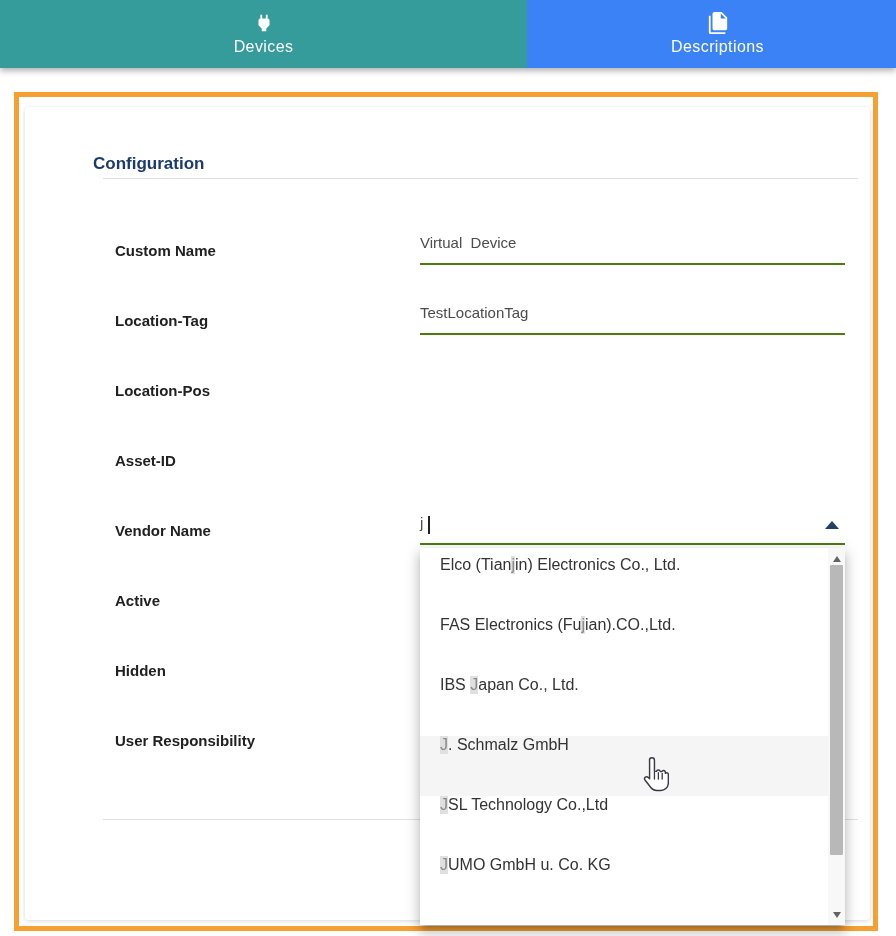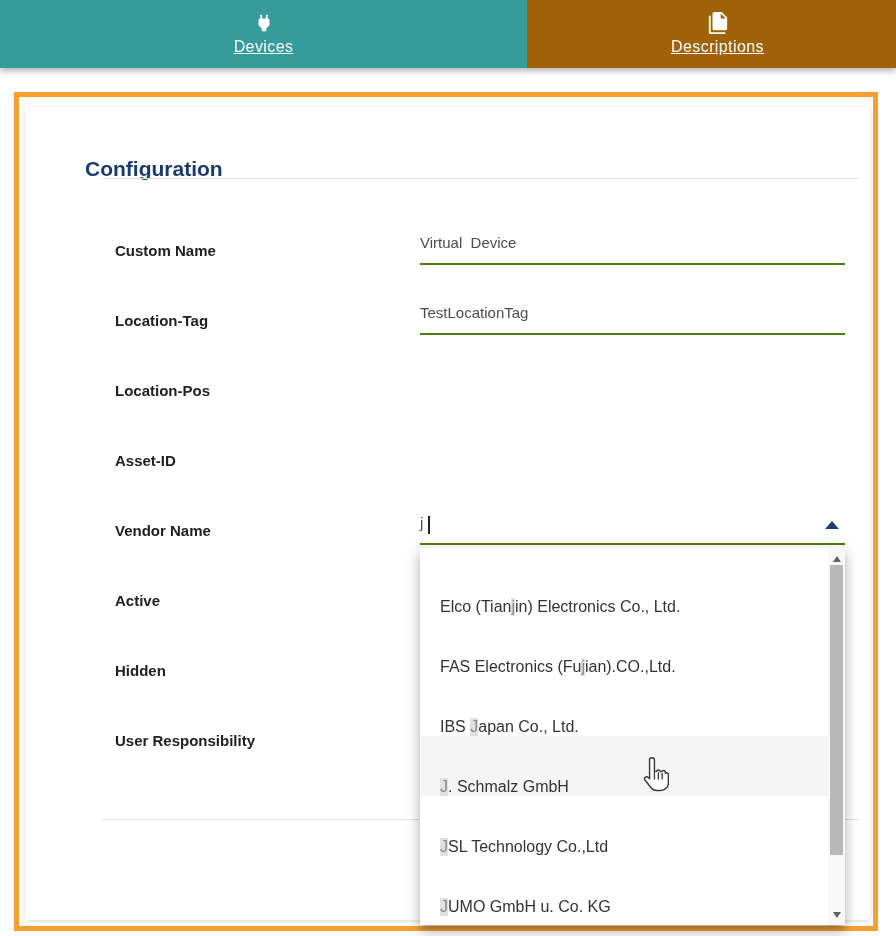--- a/index.html
+++ b/index.html
@@ -11,35 +11,35 @@
   
   .tabbar{
     position:absolute;left:0;top:0;width:896px;height:68px;display:flex;
     box-shadow:0 3px 6px rgba(0,0,0,.30);z-index:5;
   }
   .tab{
     flex:1;display:flex;flex-direction:column;align-items:center;justify-content:center;
     gap:4px;color:#ffffff;cursor:pointer;
   }
   .tab-devices{background:#359b9b;flex-basis:527px;flex-grow:0;flex-shrink:0;width:527px;}
-  .tab-descriptions{background:#a16207;flex:1;padding-left:12px;}
-  .tab .tab-label{font-size:16px;letter-spacing:.4px;font-weight:400;text-decoration:underline;}
+  .tab-descriptions{background:#3b82f6;flex:1;padding-left:12px;}
+  .tab .tab-label{font-size:16px;letter-spacing:.4px;font-weight:400;}
   .tab svg{display:block;}
   
   .orange-frame{
     position:absolute;left:14px;top:92px;width:864px;height:839px;
     border:5px solid #f6a032;box-sizing:border-box;background:transparent;z-index:1;
   }
   
   .card{
     position:absolute;left:25px;top:107px;width:845px;height:813px;background:#ffffff;
     border-radius:4px;box-shadow:0 1px 4px rgba(0,0,0,.16);z-index:2;
   }
   .card-title{
-    position:absolute;left:60px;top:33px;font-size:21px;font-weight:700;color:#1b3a70;
+    position:absolute;left:68px;top:33px;font-size:17px;font-weight:700;color:#1b3a70;
   }
   .divider{position:absolute;left:78px;width:755px;height:1px;background:#e0e0e0;}
   .divider-top{top:71px;}
   .divider-bottom{top:712px;}
   
   .field-label{
     position:absolute;left:90px;font-size:15px;font-weight:700;color:#212121;
     transform:translateY(-50%);white-space:nowrap;text-align:right;
   }
   .field-input{
@@ -57,21 +57,21 @@
     border-left:7px solid transparent;border-right:7px solid transparent;
     border-bottom:8px solid #1e3f66;
   }
   
   .dropdown{
     position:absolute;left:420px;top:548px;width:425px;height:377px;background:#ffffff;
     box-shadow:0 5px 5px -3px rgba(0,0,0,.2),0 8px 10px 1px rgba(0,0,0,.14),0 3px 14px 2px rgba(0,0,0,.12);
     z-index:10;padding-top:8px;box-sizing:border-box;
   }
   .dropdown-item{
-    height:60px;display:flex;align-items:flex-end;padding-left:20px;padding-right:30px;
+    height:60px;display:flex;align-items:flex-start;padding-left:20px;padding-right:30px;
     font-size:16px;color:#333333;cursor:pointer;white-space:nowrap;
   }
   .dropdown-item.hovered{background:#f5f5f5;}
   .dropdown-item .match{background:#e0e0e0;color:#8a8a8a;}
   .dropdown-item span{white-space:pre;}
   
   .scrollbar{
     position:absolute;right:0;top:0;width:17px;height:377px;background:#f8f8f8;z-index:11;
   }
   .sb-arrow{

